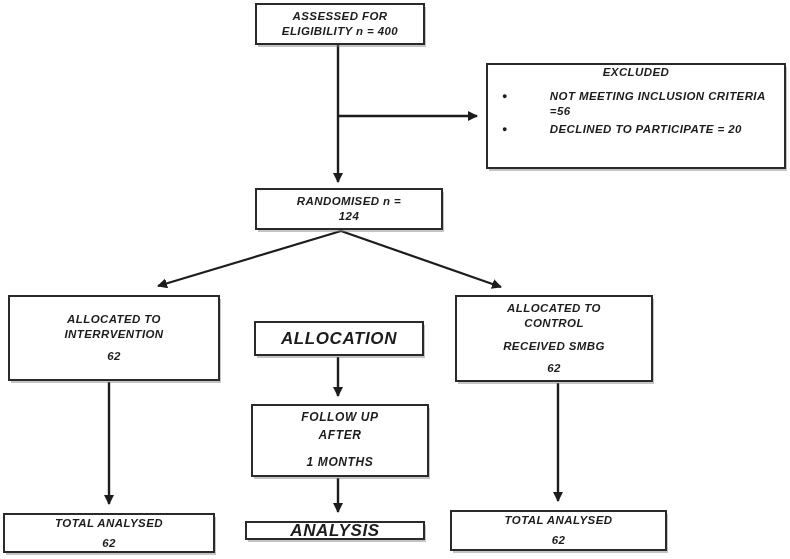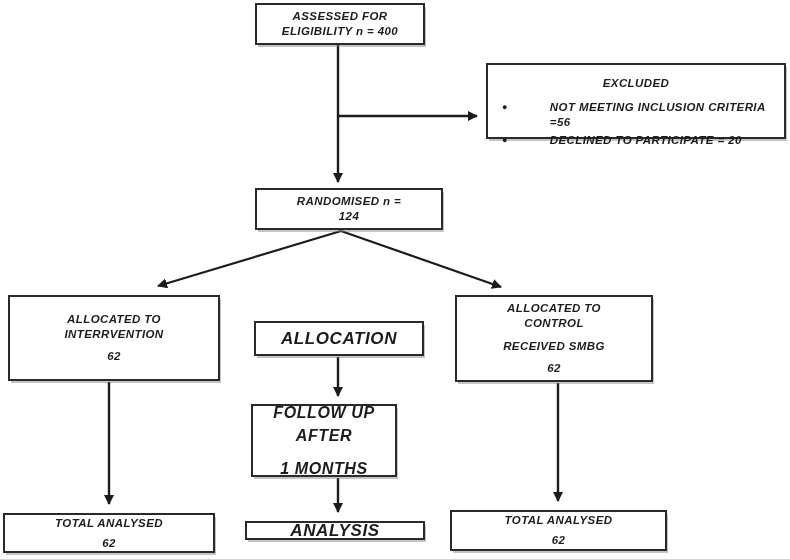--- a/index.html
+++ b/index.html
@@ -23,26 +23,26 @@
     color:#1c1c1c;font-weight:bold;font-style:italic;
   }
   .small{font-size:11.5px;line-height:1.3;letter-spacing:0.4px;}
   .big{font-size:17px;letter-spacing:0.6px;}
   .ln{display:block;}
   .gap-top{margin-top:8px;}
   .gap-top-sm{margin-top:5px;}
 
   
   .assessed   {left:255px;top:3px;  width:170px;height:42px;}
-  .excluded   {left:486px;top:63px; width:300px;height:76px;justify-content:flex-start;padding-top:11px;}
+  .excluded   {left:486px;top:63px; width:300px;height:106px;justify-content:flex-start;padding-top:0;}
   .randomised {left:255px;top:188px;width:188px;height:42px;}
   .alloc-int  {left:8px;  top:295px;width:212px;height:86px;}
   .allocation {left:254px;top:321px;width:170px;height:35px;}
   .alloc-ctl  {left:455px;top:295px;width:198px;height:87px;}
-  .followup   {left:251px;top:404px;width:146px;height:73px;font-size:16px;line-height:1.45;}
+  .followup   {left:251px;top:404px;width:178px;height:73px;font-size:12px;line-height:1.45;}
   .total-left {left:3px;  top:513px;width:212px;height:40px;}
   .analysis   {left:245px;top:521px;width:180px;height:19px;}
   .total-right{left:450px;top:510px;width:217px;height:41px;}
 
   
   .exc-list{
     list-style:none;margin:9px 0 0;padding:0 10px 0 0;
     width:100%;box-sizing:border-box;
     display:flex;flex-direction:column;gap:3px;
     text-align:left;

